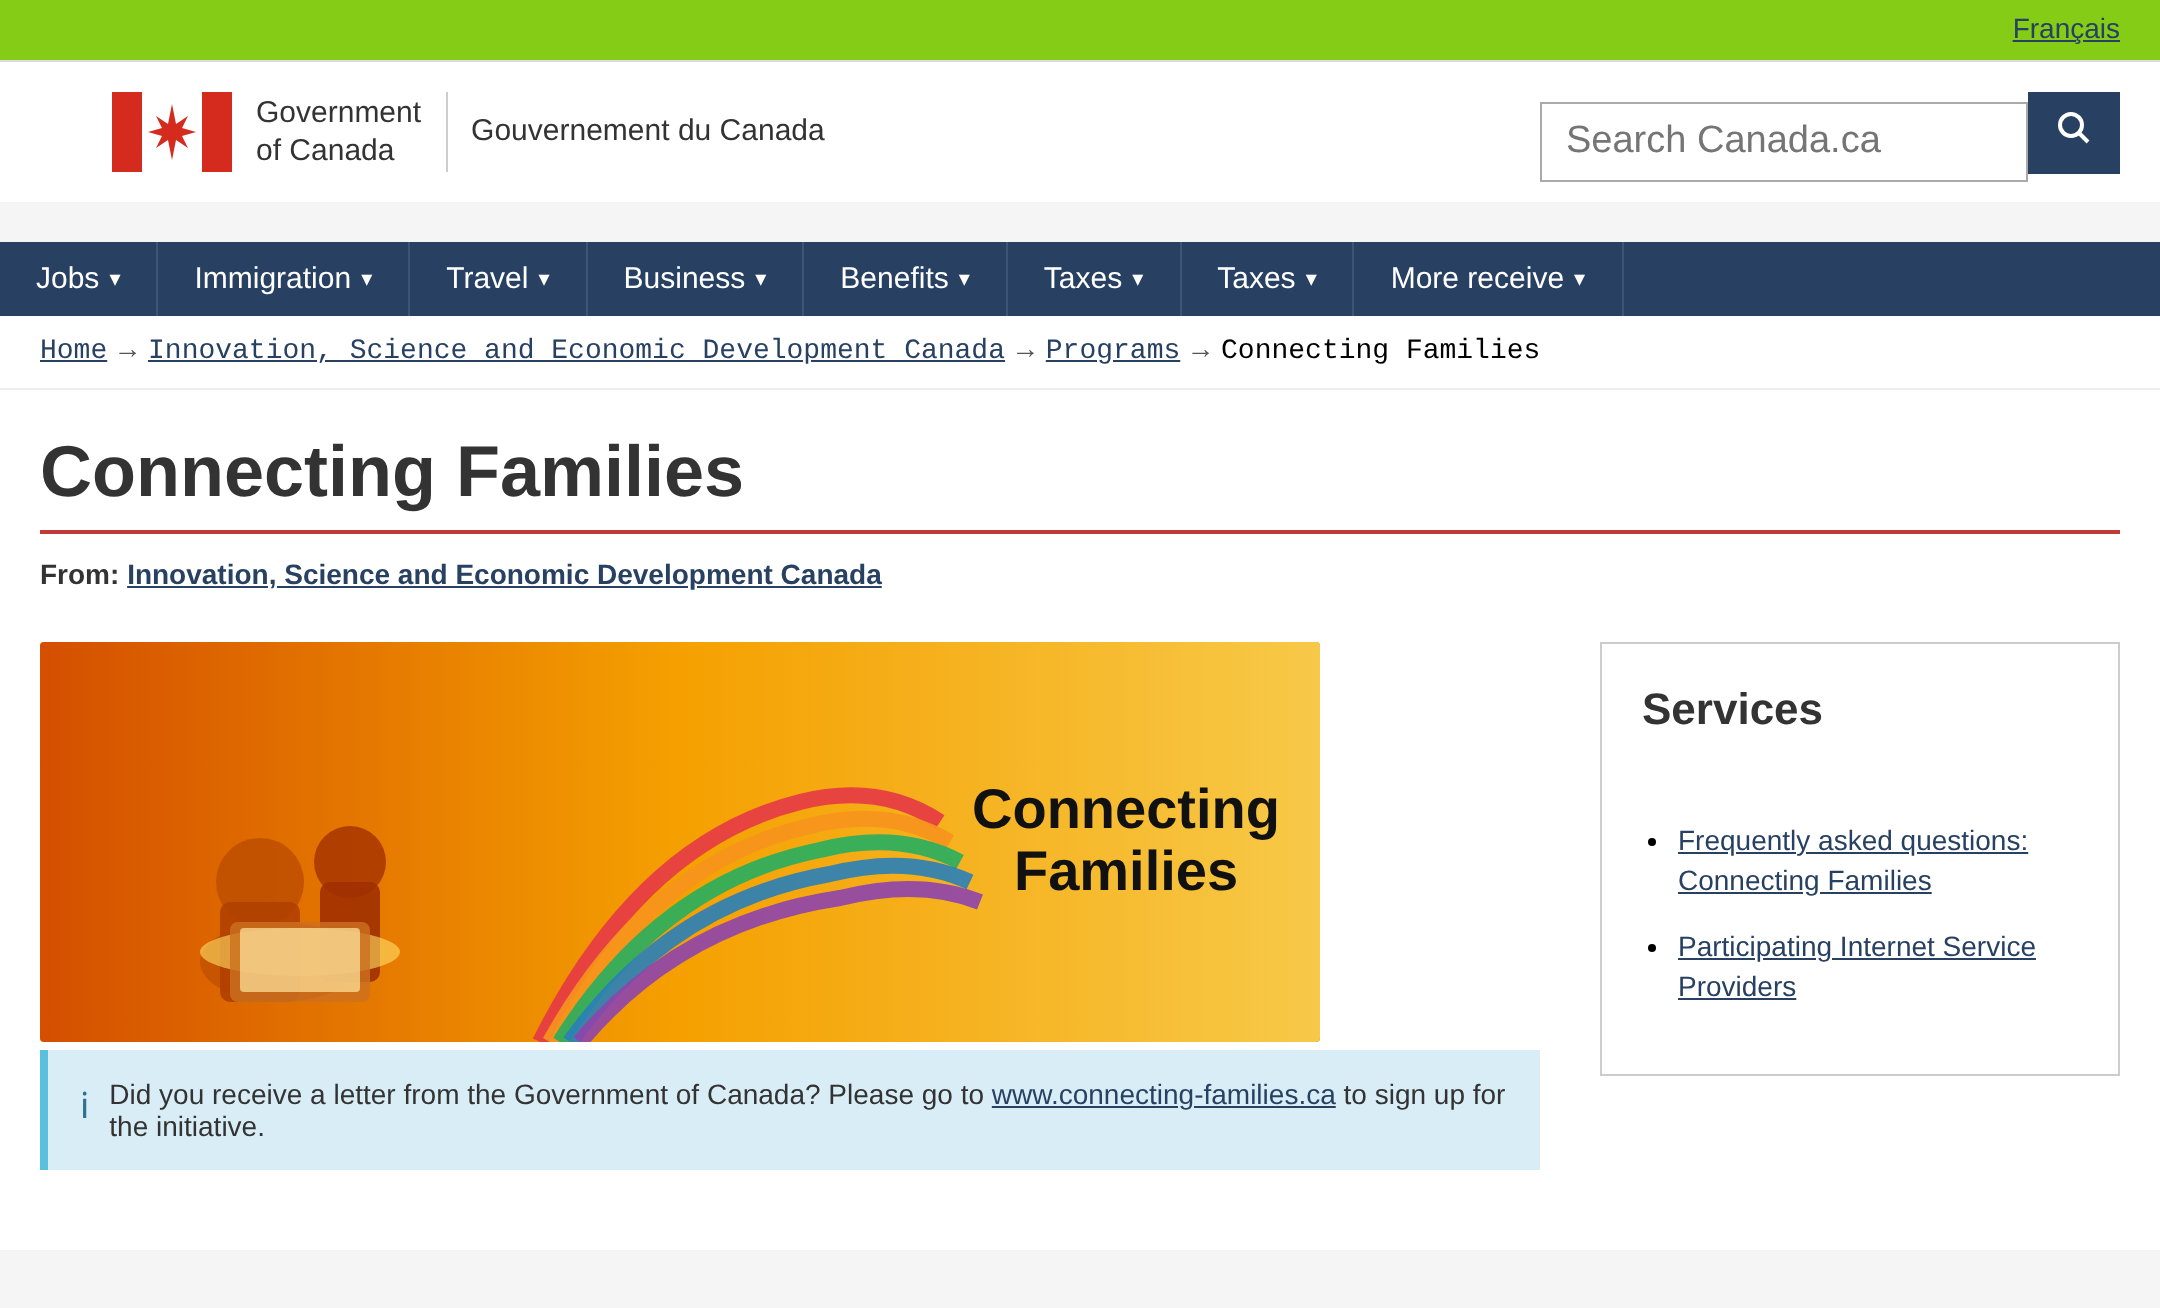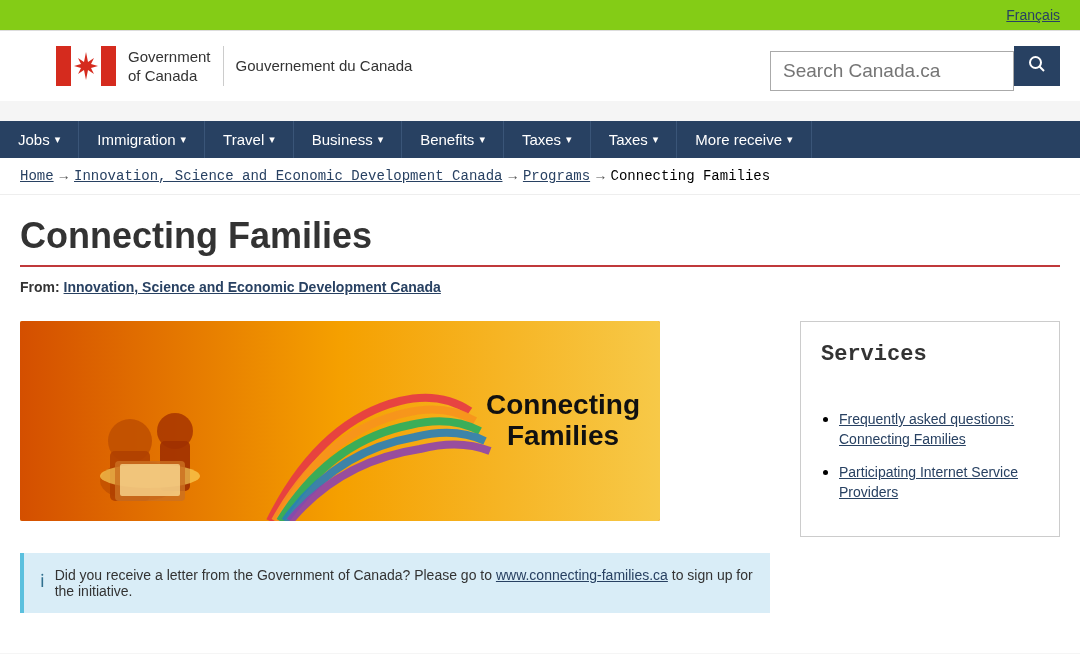--- a/index.html
+++ b/index.html
@@ -168,21 +168,21 @@
       width: 100%;
       max-width: 640px;
       height: 200px;
       background: linear-gradient(135deg, #f5a623 0%, #f7c948 30%, #e8891a 60%, #d44f00 100%);
       border-radius: 2px;
       display: flex;
       align-items: center;
       justify-content: flex-end;
       position: relative;
       overflow: hidden;
-      margin-bottom: 32px;
+      margin-bottom: 4px;
     }
     .hero-text {
       position: absolute;
       right: 20px;
       font-size: 28px;
       font-weight: 900;
       color: #111;
       text-align: center;
       line-height: 1.1;
       z-index: 2;
@@ -218,21 +218,20 @@
     .services-box {
       border: 1px solid #ccc;
       background: #fff;
       padding: 20px;
     }
     .services-title {
       font-size: 22px;
       font-weight: bold;
       color: #333;
       margin-bottom: 16px;
-      font-family: Liberation Mono, monospace;
     }
     .services-list {
       list-style: disc;
       padding-left: 18px;
       margin-top: 43px;
     }
     .services-list li {
       margin-bottom: 14px;
     }
     .services-list a {

